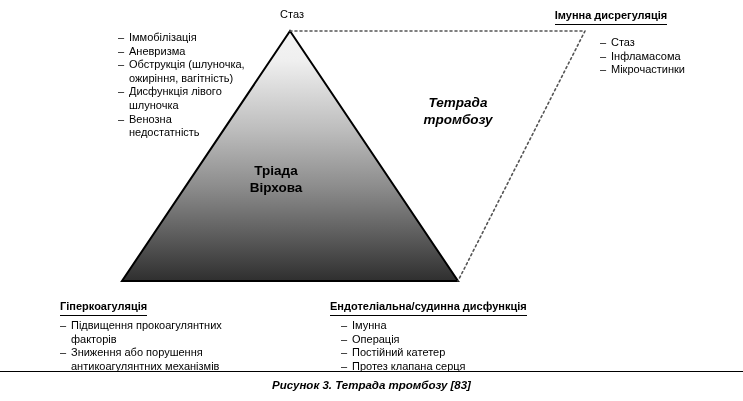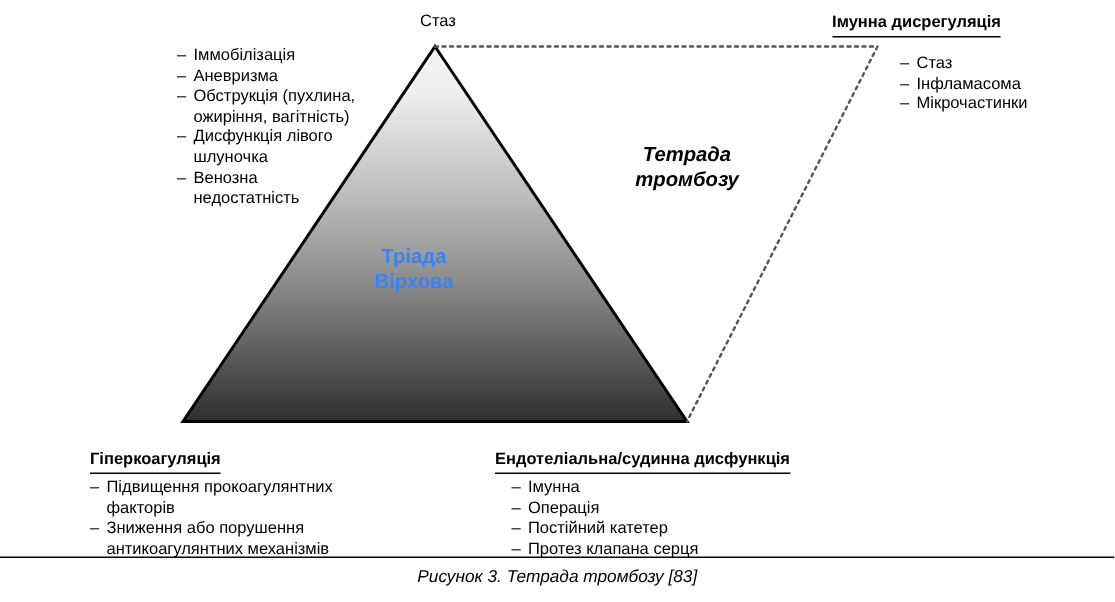--- a/index.html
+++ b/index.html
@@ -112,21 +112,21 @@
     position: absolute;
     left: 600px;
     top: 36px;
     width: 130px;
   }
 
   #triad-title {
     left: 196px;
     top: 162px;
     width: 160px;
-    color: #3b82f6;
+    color: #000000;
   }
   #tetrad-title {
     left: 368px;
     top: 94px;
     width: 180px;
     color: #000000;
   }
 
   #hyper-block {
     position: absolute;
@@ -159,21 +159,21 @@
     height: 1px;
     background: #000000;
   }
   #caption {
     position: absolute;
     left: 0;
     top: 379px;
     width: 743px;
     text-align: center;
     font-size: 11.5px;
-    font-weight: normal;
+    font-weight: bold;
     font-style: italic;
   }
 </style>
 </head>
 <body>
 
 <div id="figure">
 
   <div class="triangle-wrap">
     <svg width="344" height="258" viewBox="0 0 344 258">
@@ -194,21 +194,21 @@
   <div class="tetrad-wrap">
     <svg width="560" height="262" viewBox="0 0 560 262">
       <polyline points="172,4 467,4 340,254" fill="none" stroke="#555555" stroke-width="1.6" stroke-dasharray="2,3" stroke-linecap="round"></polyline>
     </svg>
   </div>
 
   <div class="lbl bold" id="staz-label">Стаз</div>
   <ul class="items" id="staz-list">
     <li><span class="dash">–</span><span>Іммобілізація</span></li>
     <li><span class="dash">–</span><span>Аневризма</span></li>
-    <li><span class="dash">–</span><span>Обструкція (пухлина,
+    <li><span class="dash">–</span><span>Обструкція (шлуночка,
 ожиріння, вагітність)</span></li>
     <li><span class="dash">–</span><span>Дисфункція лівого
 шлуночка</span></li>
     <li><span class="dash">–</span><span>Венозна
 недостатність</span></li>
   </ul>
 
   <div id="immune-label" class="lbl">
     <span class="hdr">Імунна дисрегуляція</span>
   </div>

